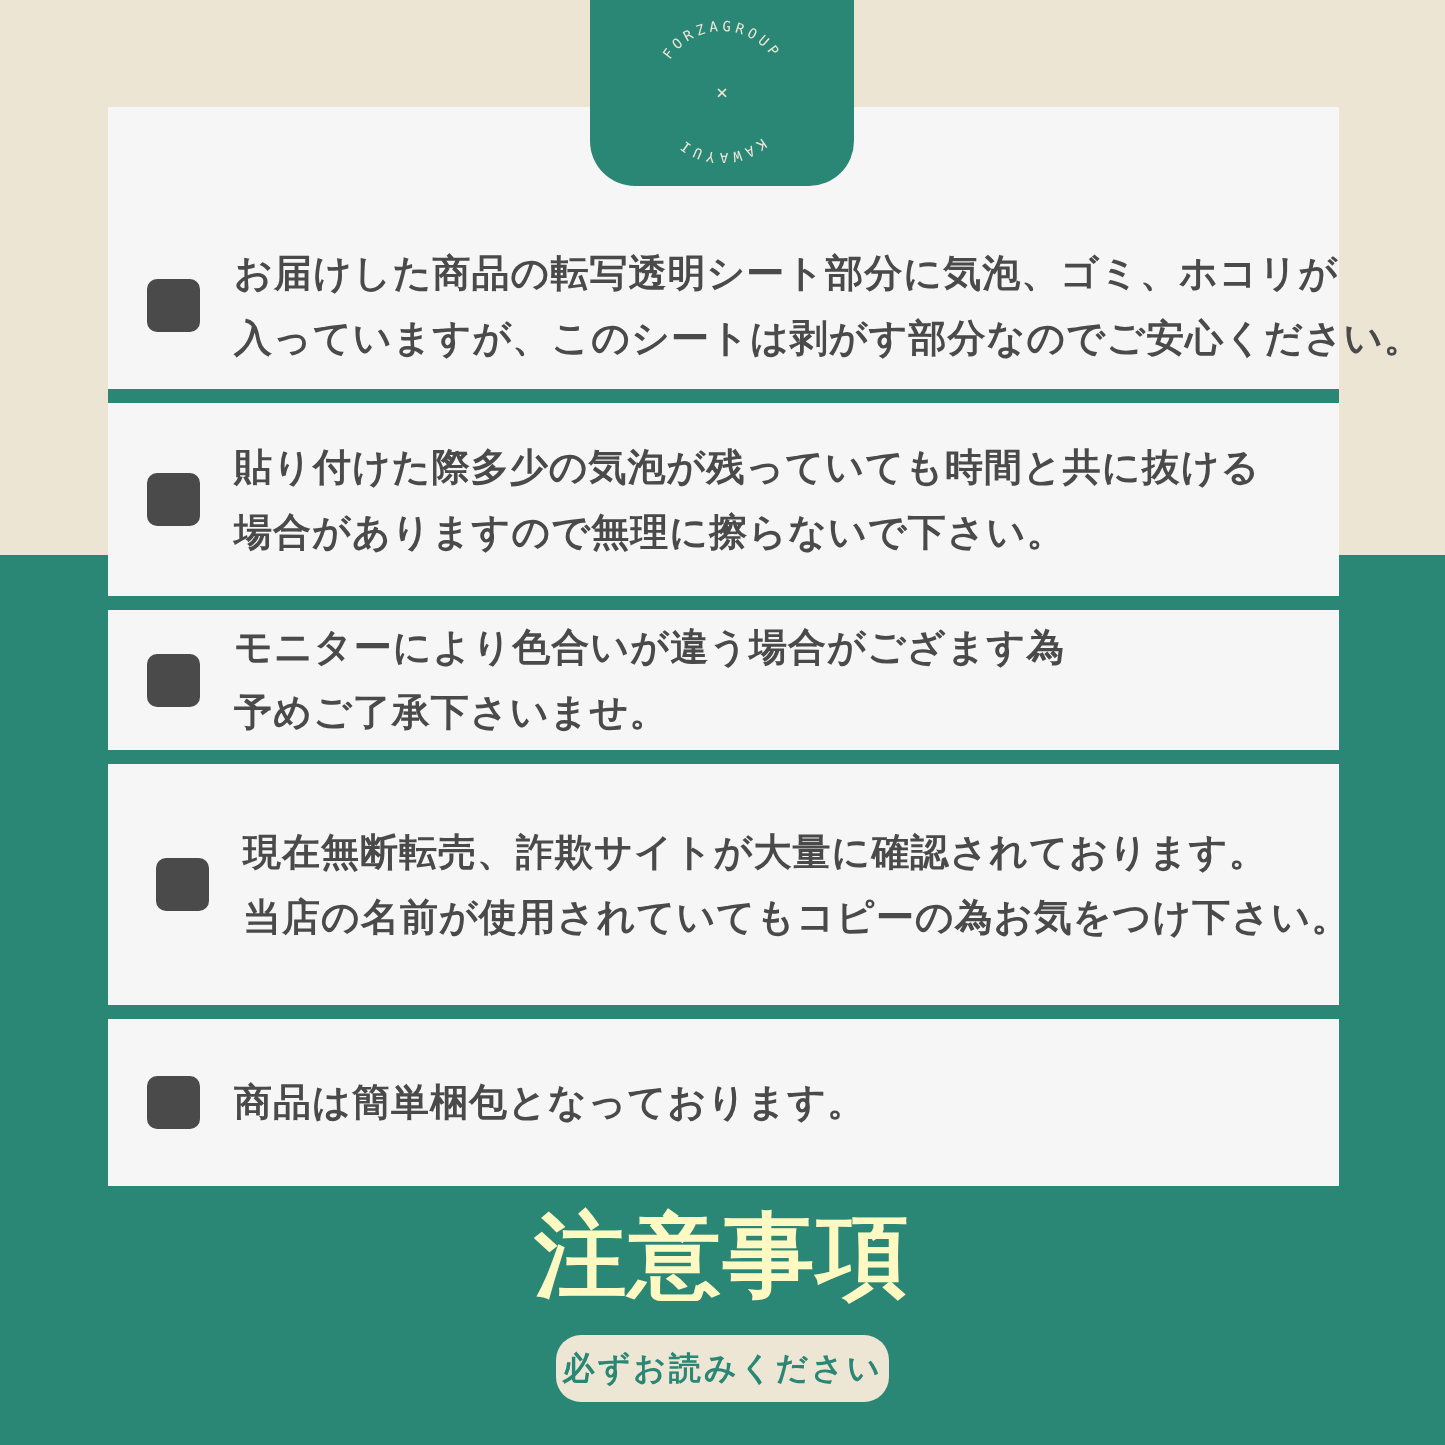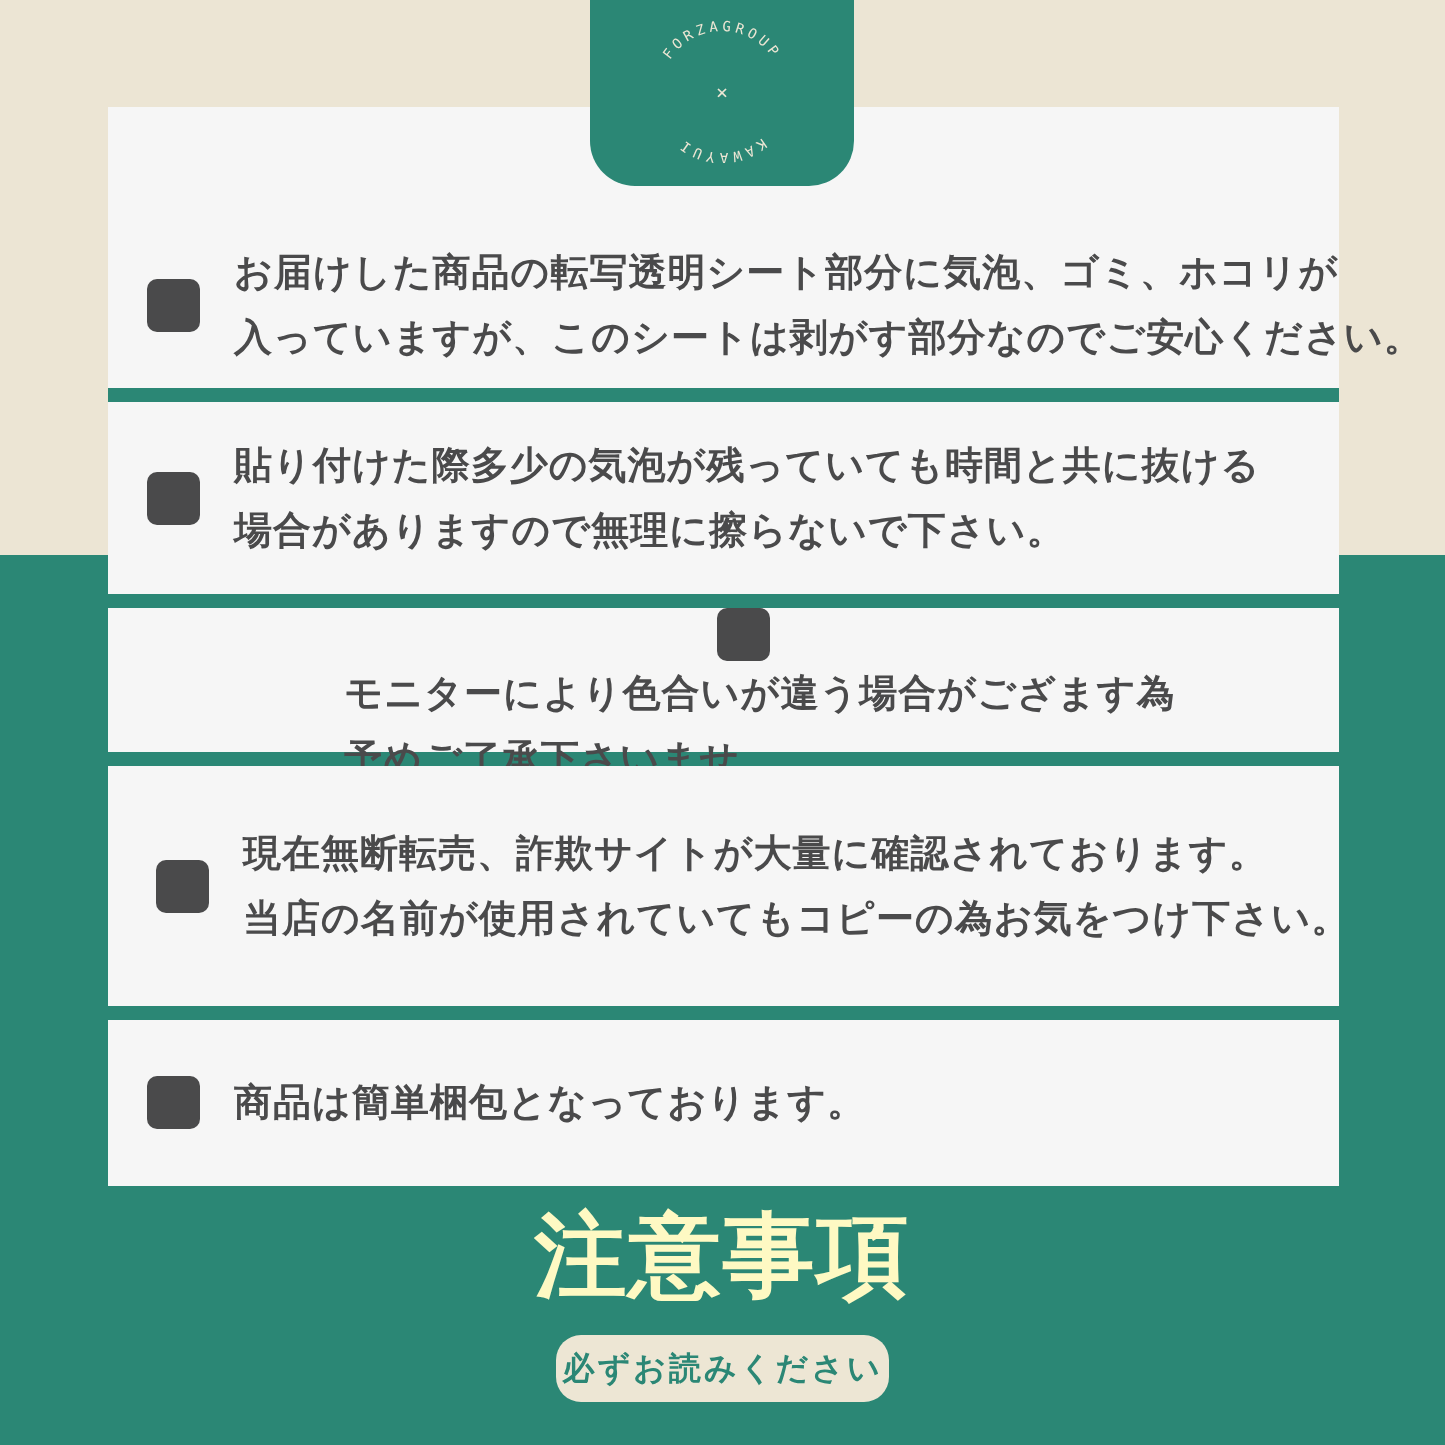--- a/index.html
+++ b/index.html
@@ -28,21 +28,21 @@
   }
   .card {
     background: #F6F6F6;
     display: flex;
     align-items: center;
     padding-left: 39px;
     box-sizing: border-box;
   }
   .card-1 { height: 287px; padding-top: 115px; }
   .card-2 { height: 199px; }
-  .card-3 { height: 144px; flex-direction: column; }
+  .card-3 { height: 144px; }
   .card-4 { height: 248px; padding-left: 48px; }
   .card-5 { height: 172px; }
   .bullet {
     width: 53px; height: 53px;
     border-radius: 10px;
     background: #4A4A4B;
     flex-shrink: 0;
   }
   .card-text {
     margin-left: 34px;

